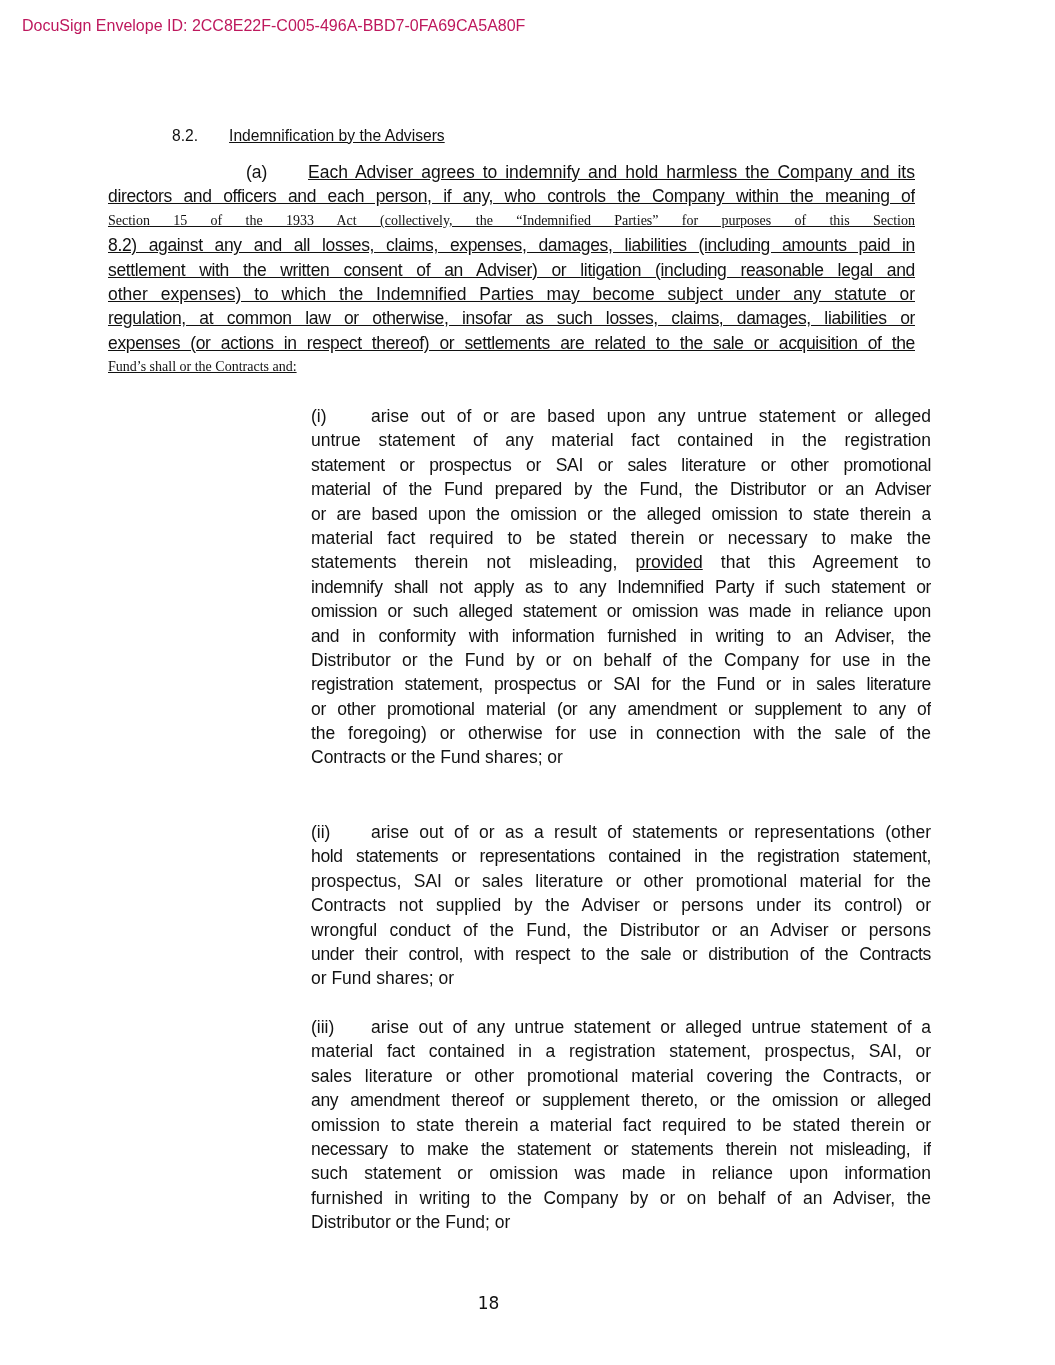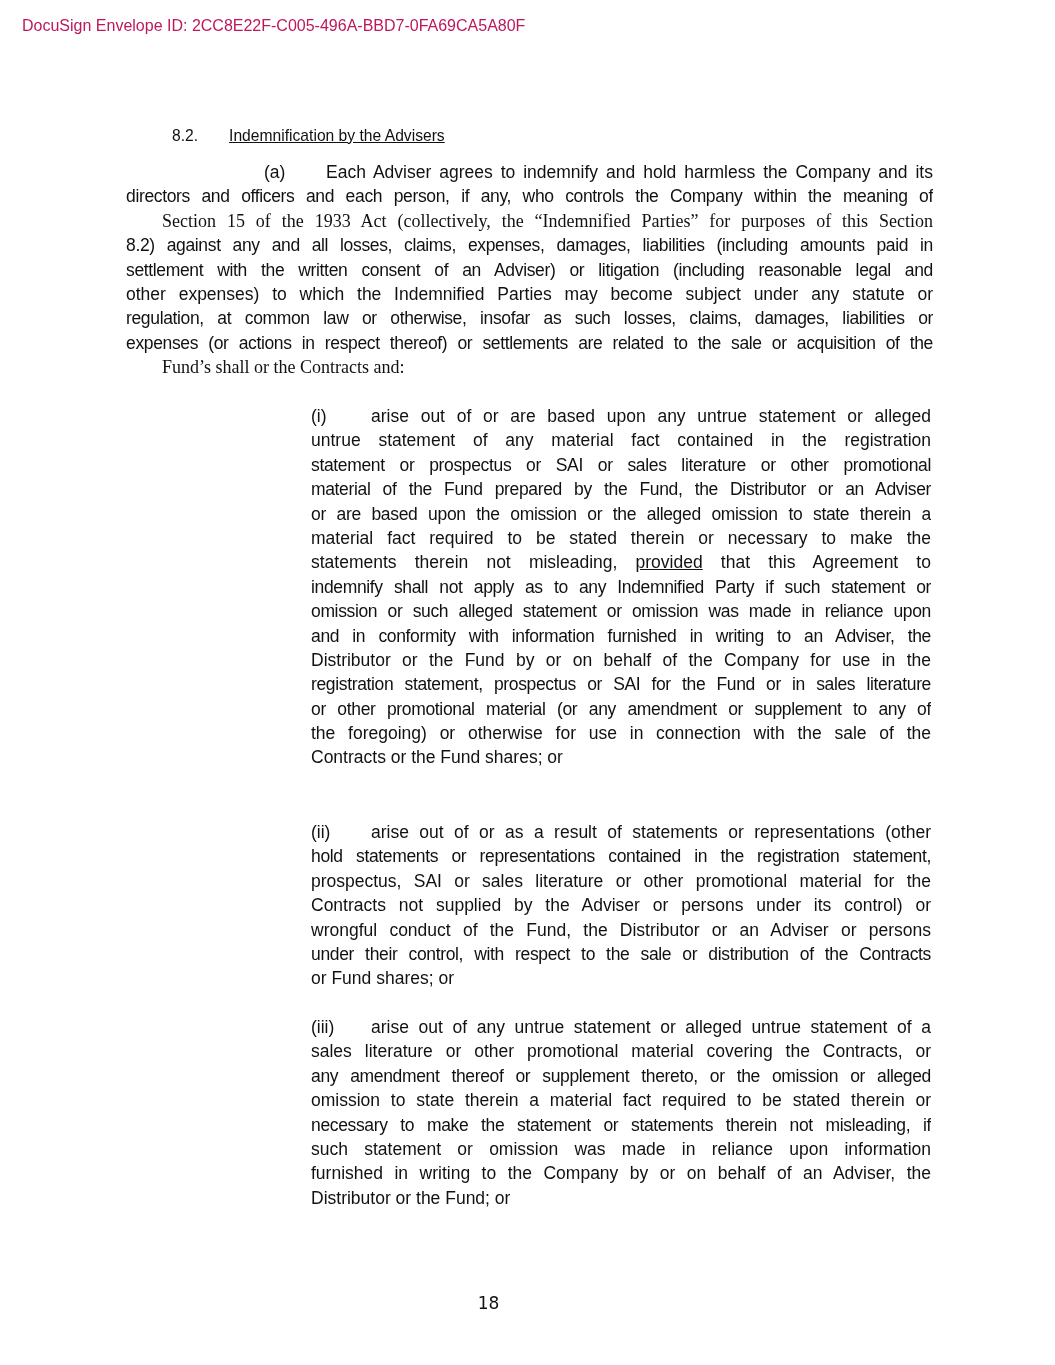--- a/index.html
+++ b/index.html
@@ -4,23 +4,23 @@
 <style>
   html, body { margin: 0; padding: 0; background: #ffffff; }
   body { width: 1055px; height: 1365px; position: relative; overflow: hidden; color: #111; }
   .envelope { position: absolute; left: 22px; top: 17px; font-family: "Liberation Sans", sans-serif; font-size: 16px; color: #be185d; }
   .heading { position: absolute; top: 126px; font-family: "Liberation Sans", sans-serif; font-size: 17px; transform: scaleX(0.92); transform-origin: left; }
   .heading .num { position: absolute; left: 187px; }
   .heading .title { position: absolute; left: 249px; text-decoration: underline; white-space: nowrap; }
   .block { position: absolute; font-family: "Liberation Sans", sans-serif; font-size: 17.5px; }
   .ln { display: block; height: 24.4px; line-height: 24.4px; white-space: nowrap; text-align: justify; text-align-last: justify; overflow: hidden; }
   .ln.last { text-align-last: left; }
-  .ln.serif { font-family: "Liberation Serif", serif; font-size: 18px; margin-left: 36px; }
+  .ln.serif { font-family: "Liberation Serif", serif; font-size: 14px; }
   .narrow { letter-spacing: -0.35px; word-spacing: -0.5px; }
-  #para-a { left: 126px; top: 160px; width: 807px; }
+  #para-a { left: 108px; top: 160px; width: 807px; text-decoration: underline; }
   #para-a .first { padding-left: 138px; }
   #item-i { left: 311px; top: 404px; width: 620px; }
   #item-ii { left: 311px; top: 820px; width: 620px; }
   #item-iii { left: 311px; top: 1015px; width: 620px; }
   .lbl { display: inline-block; width: 60px; text-align: left; }
   .lbl-a { display: inline-block; width: 62px; }
   u { text-decoration: underline; }
   .pagenum { position: absolute; left: 0; width: 977px; top: 1293px; text-align: center; font-family: "DejaVu Sans", sans-serif; font-size: 17px; }
 </style>
 </head>
@@ -68,20 +68,21 @@
   <span class="ln narrow">hold statements or representations contained in the registration statement,</span>
   <span class="ln">prospectus, SAI or sales literature or other promotional material for the</span>
   <span class="ln">Contracts not supplied by the Adviser or persons under its control) or</span>
   <span class="ln">wrongful conduct of the Fund, the Distributor or an Adviser or persons</span>
   <span class="ln narrow">under their control, with respect to the sale or distribution of the Contracts</span>
   <span class="ln last">or Fund shares; or</span>
 </div>
 
 <div class="block" id="item-iii">
   <span class="ln"><span class="lbl">(iii)</span><span>arise out of any untrue statement or alleged untrue statement of a</span></span>
+  <span class="ln">material fact contained in a registration statement, prospectus, SAI, or</span>
   <span class="ln">sales literature or other promotional material covering the Contracts, or</span>
   <span class="ln narrow">any amendment thereof or supplement thereto, or the omission or alleged</span>
   <span class="ln">omission to state therein a material fact required to be stated therein or</span>
   <span class="ln narrow">necessary to make the statement or statements therein not misleading, if</span>
   <span class="ln">such statement or omission was made in reliance upon information</span>
   <span class="ln">furnished in writing to the Company by or on behalf of an Adviser, the</span>
   <span class="ln last">Distributor or the Fund; or</span>
 </div>
 
 <div class="pagenum">18</div>

